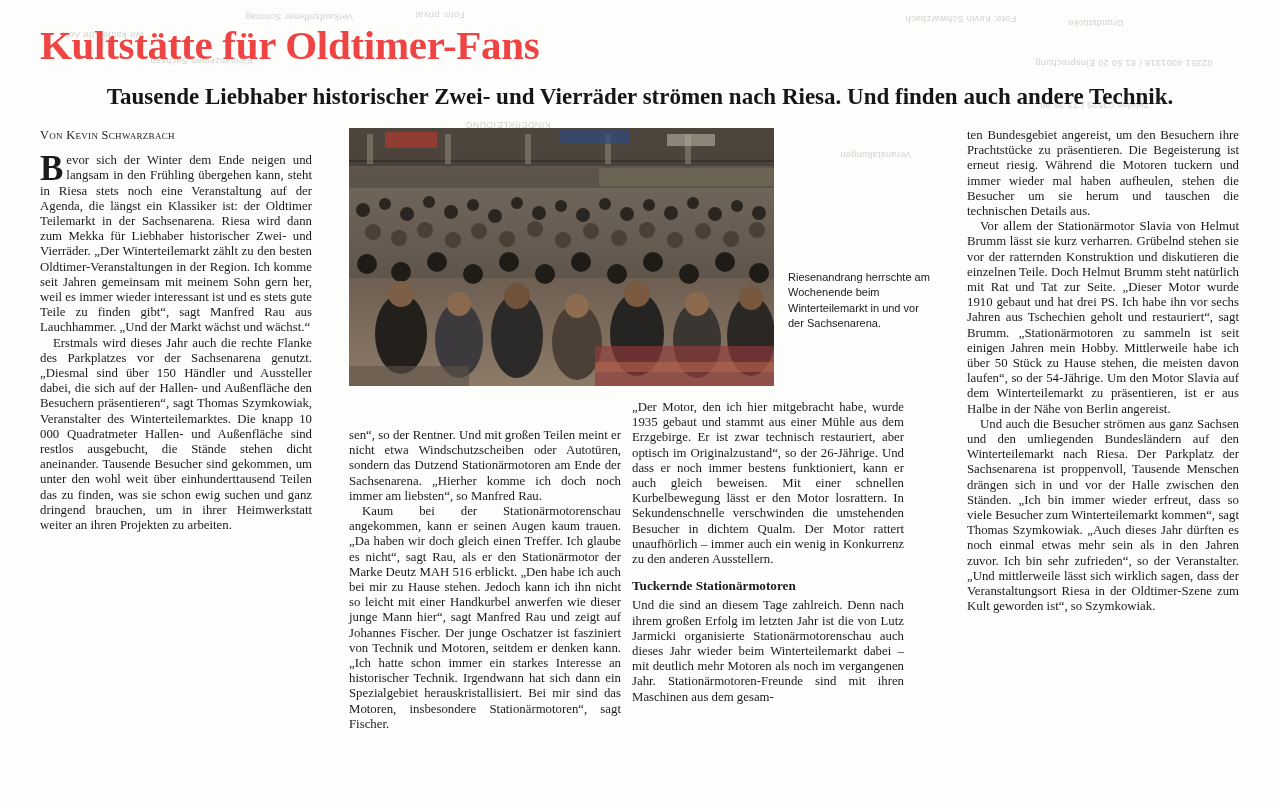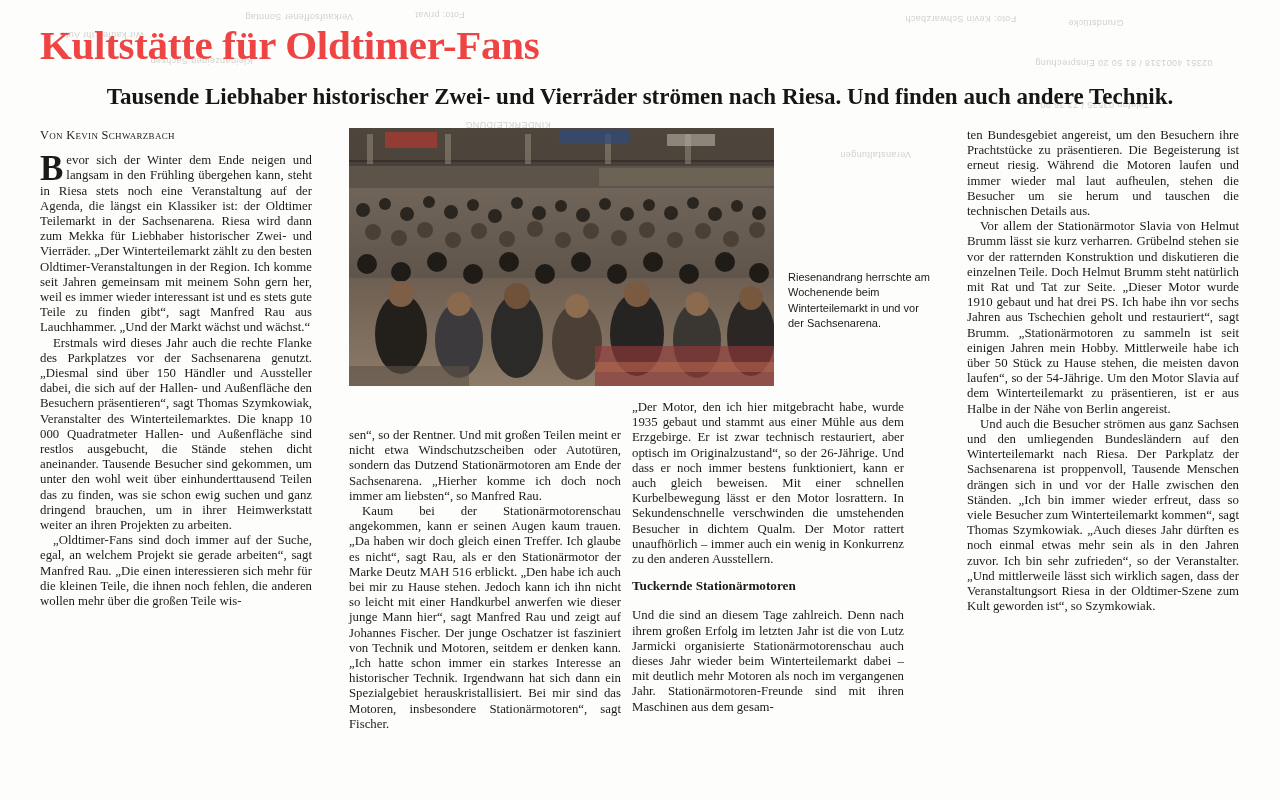--- a/index.html
+++ b/index.html
@@ -143,21 +143,21 @@
     line-height: 15.2px;
     text-align: justify;
     hyphens: auto;
   }
   .mid2 { left: 309px; margin-top: 28px; }
   .mid3 { left: 592px; }
 
   .subsection {
     font-weight: bold;
     font-size: 13.2px;
-    margin: 11px 0 15px 0;
+    margin: 11px 0 5px 0;
     text-indent: 0;
     text-align: left;
   }
 </style>
 </head>
 <body>
 
 <div class="page">
 
   <div class="bleed v" style="left:905px;top:14px;">Foto: Kevin Schwarzbach</div>
@@ -178,21 +178,20 @@
 
   <div class="cols">
 
     <div class="col col1">
       <div class="byline">
         <span class="von">Von</span>
         <span>Kevin Schwarzbach</span>
       </div>
       <p class="first dropcap">Bevor sich der Winter dem Ende neigen und langsam in den Frühling übergehen kann, steht in Riesa stets noch eine Veranstaltung auf der Agenda, die längst ein Klassiker ist: der Oldtimer Teilemarkt in der Sachsenarena. Riesa wird dann zum Mekka für Liebhaber historischer Zwei- und Vierräder. „Der Winterteilemarkt zählt zu den besten Oldtimer-Veranstaltungen in der Region. Ich komme seit Jahren gemeinsam mit meinem Sohn gern her, weil es immer wieder interessant ist und es stets gute Teile zu finden gibt“, sagt Manfred Rau aus Lauchhammer. „Und der Markt wächst und wächst.“</p>
       <p>Erstmals wird dieses Jahr auch die rechte Flanke des Parkplatzes vor der Sachsenarena genutzt. „Diesmal sind über 150 Händler und Aussteller dabei, die sich auf der Hallen- und Außenfläche den Besuchern präsentieren“, sagt Thomas Szymkowiak, Veranstalter des Winterteilemarktes. Die knapp 10 000 Quadratmeter Hallen- und Außenfläche sind restlos ausgebucht, die Stände stehen dicht aneinander. Tausende Besucher sind gekommen, um unter den wohl weit über einhunderttausend Teilen das zu finden, was sie schon ewig suchen und ganz dringend brauchen, um in ihrer Heimwerkstatt weiter an ihren Projekten zu arbeiten.</p>
-      <p>„Oldtimer-Fans sind doch immer auf der Suche, egal, an welchem Projekt sie gerade arbeiten“, sagt Manfred Rau. „Die einen interessieren sich mehr für die kleinen Teile, die ihnen noch fehlen, die anderen wollen mehr über die großen Teile wis-</p>
     </div>
 
     <div class="photo">
       <svg width="425" height="258" viewBox="0 0 425 258" xmlns="http://www.w3.org/2000/svg">
         <defs>
           <linearGradient id="sky" x1="0" y1="0" x2="0" y2="1">
             <stop offset="0%" stop-color="#7b6f63"></stop>
             <stop offset="100%" stop-color="#4b4239"></stop>
           </linearGradient>
           <linearGradient id="floor" x1="0" y1="0" x2="0" y2="1">
@@ -305,19 +304,19 @@
       <p>Kaum bei der Stationärmotorenschau angekommen, kann er seinen Augen kaum trauen. „Da haben wir doch gleich einen Treffer. Ich glaube es nicht“, sagt Rau, als er den Stationärmotor der Marke Deutz MAH 516 erblickt. „Den habe ich auch bei mir zu Hause stehen. Jedoch kann ich ihn nicht so leicht mit einer Handkurbel anwerfen wie dieser junge Mann hier“, sagt Manfred Rau und zeigt auf Johannes Fischer. Der junge Oschatzer ist fasziniert von Technik und Motoren, seitdem er denken kann. „Ich hatte schon immer ein starkes Interesse an historischer Technik. Irgendwann hat sich dann ein Spezialgebiet herauskristallisiert. Bei mir sind das Motoren, insbesondere Stationärmotoren“, sagt Fischer.</p>
     </div>
 
     <div class="midtext mid3">
       <p class="first">„Der Motor, den ich hier mitgebracht habe, wurde 1935 gebaut und stammt aus einer Mühle aus dem Erzgebirge. Er ist zwar technisch restauriert, aber optisch im Originalzustand“, so der 26-Jährige. Und dass er noch immer bestens funktioniert, kann er auch gleich beweisen. Mit einer schnellen Kurbelbewegung lässt er den Motor losrattern. In Sekundenschnelle verschwinden die umstehenden Besucher in dichtem Qualm. Der Motor rattert unaufhörlich – immer auch ein wenig in Konkurrenz zu den anderen Ausstellern.</p>
       <p class="subsection">Tuckernde Stationärmotoren</p>
       <p class="first">Und die sind an diesem Tage zahlreich. Denn nach ihrem großen Erfolg im letzten Jahr ist die von Lutz Jarmicki organisierte Stationärmotorenschau auch dieses Jahr wieder beim Winterteilemarkt dabei – mit deutlich mehr Motoren als noch im vergangenen Jahr. Stationärmotoren-Freunde sind mit ihren Maschinen aus dem gesam-</p>
     </div>
 
     <div class="col col4">
-      <p class="first">ten Bundesgebiet angereist, um den Besuchern ihre Prachtstücke zu präsentieren. Die Begeisterung ist erneut riesig. Während die Motoren laufen und immer wieder mal laut aufheulen, stehen die Besucher um sie herum und tauschen die technischen Details aus.</p>
+      <p class="first">ten Bundesgebiet angereist, um den Besuchern ihre Prachtstücke zu präsentieren. Die Begeisterung ist erneut riesig. Während die Motoren tuckern und immer wieder mal haben aufheulen, stehen die Besucher um sie herum und tauschen die technischen Details aus.</p>
       <p>Vor allem der Stationärmotor Slavia von Helmut Brumm lässt sie kurz verharren. Grübelnd stehen sie vor der ratternden Konstruktion und diskutieren die einzelnen Teile. Doch Helmut Brumm steht natürlich mit Rat und Tat zur Seite. „Dieser Motor wurde 1910 gebaut und hat drei PS. Ich habe ihn vor sechs Jahren aus Tschechien geholt und restauriert“, sagt Brumm. „Stationärmotoren zu sammeln ist seit einigen Jahren mein Hobby. Mittlerweile habe ich über 50 Stück zu Hause stehen, die meisten davon laufen“, so der 54-Jährige. Um den Motor Slavia auf dem Winterteilemarkt zu präsentieren, ist er aus Halbe in der Nähe von Berlin angereist.</p>
       <p>Und auch die Besucher strömen aus ganz Sachsen und den umliegenden Bundesländern auf den Winterteilemarkt nach Riesa. Der Parkplatz der Sachsenarena ist proppenvoll, Tausende Menschen drängen sich in und vor der Halle zwischen den Ständen. „Ich bin immer wieder erfreut, dass so viele Besucher zum Winterteilemarkt kommen“, sagt Thomas Szymkowiak. „Auch dieses Jahr dürften es noch einmal etwas mehr sein als in den Jahren zuvor. Ich bin sehr zufrieden“, so der Veranstalter. „Und mittlerweile lässt sich wirklich sagen, dass der Veranstaltungsort Riesa in der Oldtimer-Szene zum Kult geworden ist“, so Szymkowiak.</p>
     </div>
 
   </div>
 </div>
 
 </body></html>

